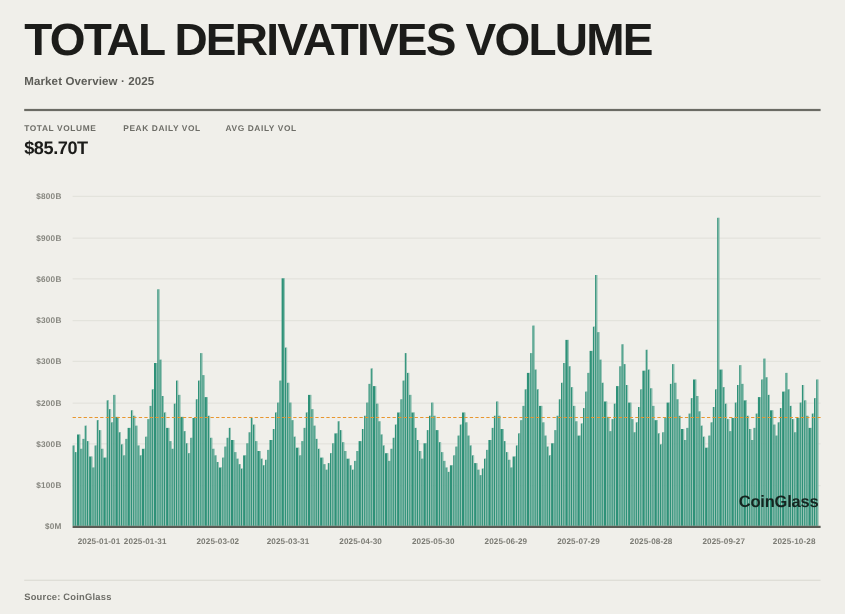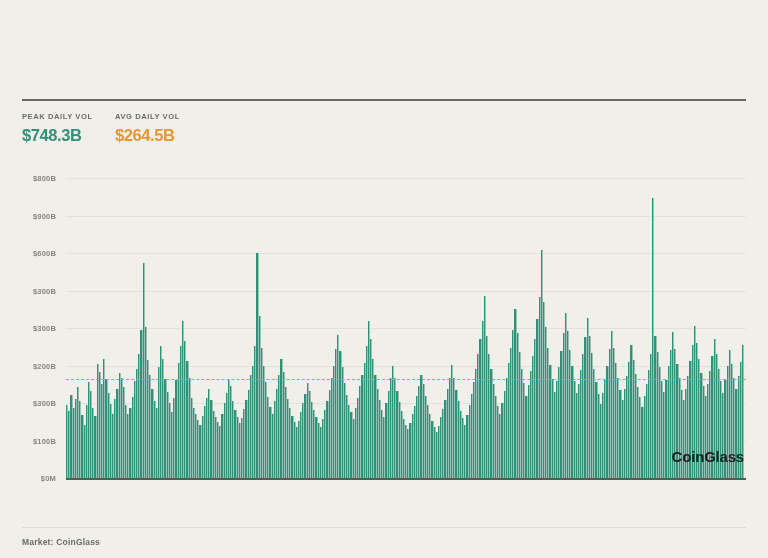--- a/index.html
+++ b/index.html
@@ -195,30 +195,36 @@
     font-weight: 700;
     color: #6d6d67;
     letter-spacing: 0.2px;
   }
 </style>
 </head>
 <body>
 
 <div class="page">
 
+  <div class="header">
+    <div class="title">TOTAL DERIVATIVES VOLUME</div>
+    <div class="subtitle">Market Overview · 2025</div>
+  </div>
   <div class="rule"></div>
 
   <div class="stats">
+    <div class="stat stat-1">
+      <div class="stat-label">TOTAL VOLUME</div>
+      <div class="stat-value v-dark">$85.70T</div>
+    </div>
     <div class="stat stat-2">
       <div class="stat-label">PEAK DAILY VOL</div>
-      <div class="stat-value v-green">$748.3B</div>
     </div>
     <div class="stat stat-3">
       <div class="stat-label">AVG DAILY VOL</div>
-      <div class="stat-value v-orange">$264.5B</div>
     </div>
   </div>
 
   <div class="chart-wrap">
     <div class="plot">
       <div id="gridlines">
           <div class="gridline" style="top: 0px;"></div>
           <div class="gridline" style="top: 37.5px;"></div>
           <div class="gridline" style="top: 75px;"></div>
           <div class="gridline" style="top: 112.5px;"></div>
@@ -546,19 +552,32 @@
         <div class="ytick" style="top: 55.5px;">$900B</div>
         <div class="ytick" style="top: 93px;">$600B</div>
         <div class="ytick" style="top: 130.5px;">$300B</div>
         <div class="ytick" style="top: 168px;">$300B</div>
         <div class="ytick" style="top: 205.5px;">$200B</div>
         <div class="ytick" style="top: 243px;">$300B</div>
         <div class="ytick" style="top: 280.5px;">$100B</div>
         <div class="ytick" style="top: 318px;">$0M</div>
       </div>
     <div class="baseline"></div>
+    <div class="xlabels" id="xlabels">
+        <div class="xlabel" style="left: 24px;">2025-01-01</div>
+        <div class="xlabel" style="left: 66.0194px;">2025-01-31</div>
+        <div class="xlabel" style="left: 132.039px;">2025-03-02</div>
+        <div class="xlabel" style="left: 195.858px;">2025-03-31</div>
+        <div class="xlabel" style="left: 261.877px;">2025-04-30</div>
+        <div class="xlabel" style="left: 327.896px;">2025-05-30</div>
+        <div class="xlabel" style="left: 393.916px;">2025-06-29</div>
+        <div class="xlabel" style="left: 459.935px;">2025-07-29</div>
+        <div class="xlabel" style="left: 525.955px;">2025-08-28</div>
+        <div class="xlabel" style="left: 591.974px;">2025-09-27</div>
+        <div class="xlabel" style="left: 656px;">2025-10-28</div>
+      </div>
     <div class="watermark">CoinGlass</div>
   </div>
 
   <div class="footer-rule"></div>
-  <div class="footer">Market: CoinGlass</div>
+  <div class="footer">Source: CoinGlass</div>
 
 </div>
 
 </body></html>

